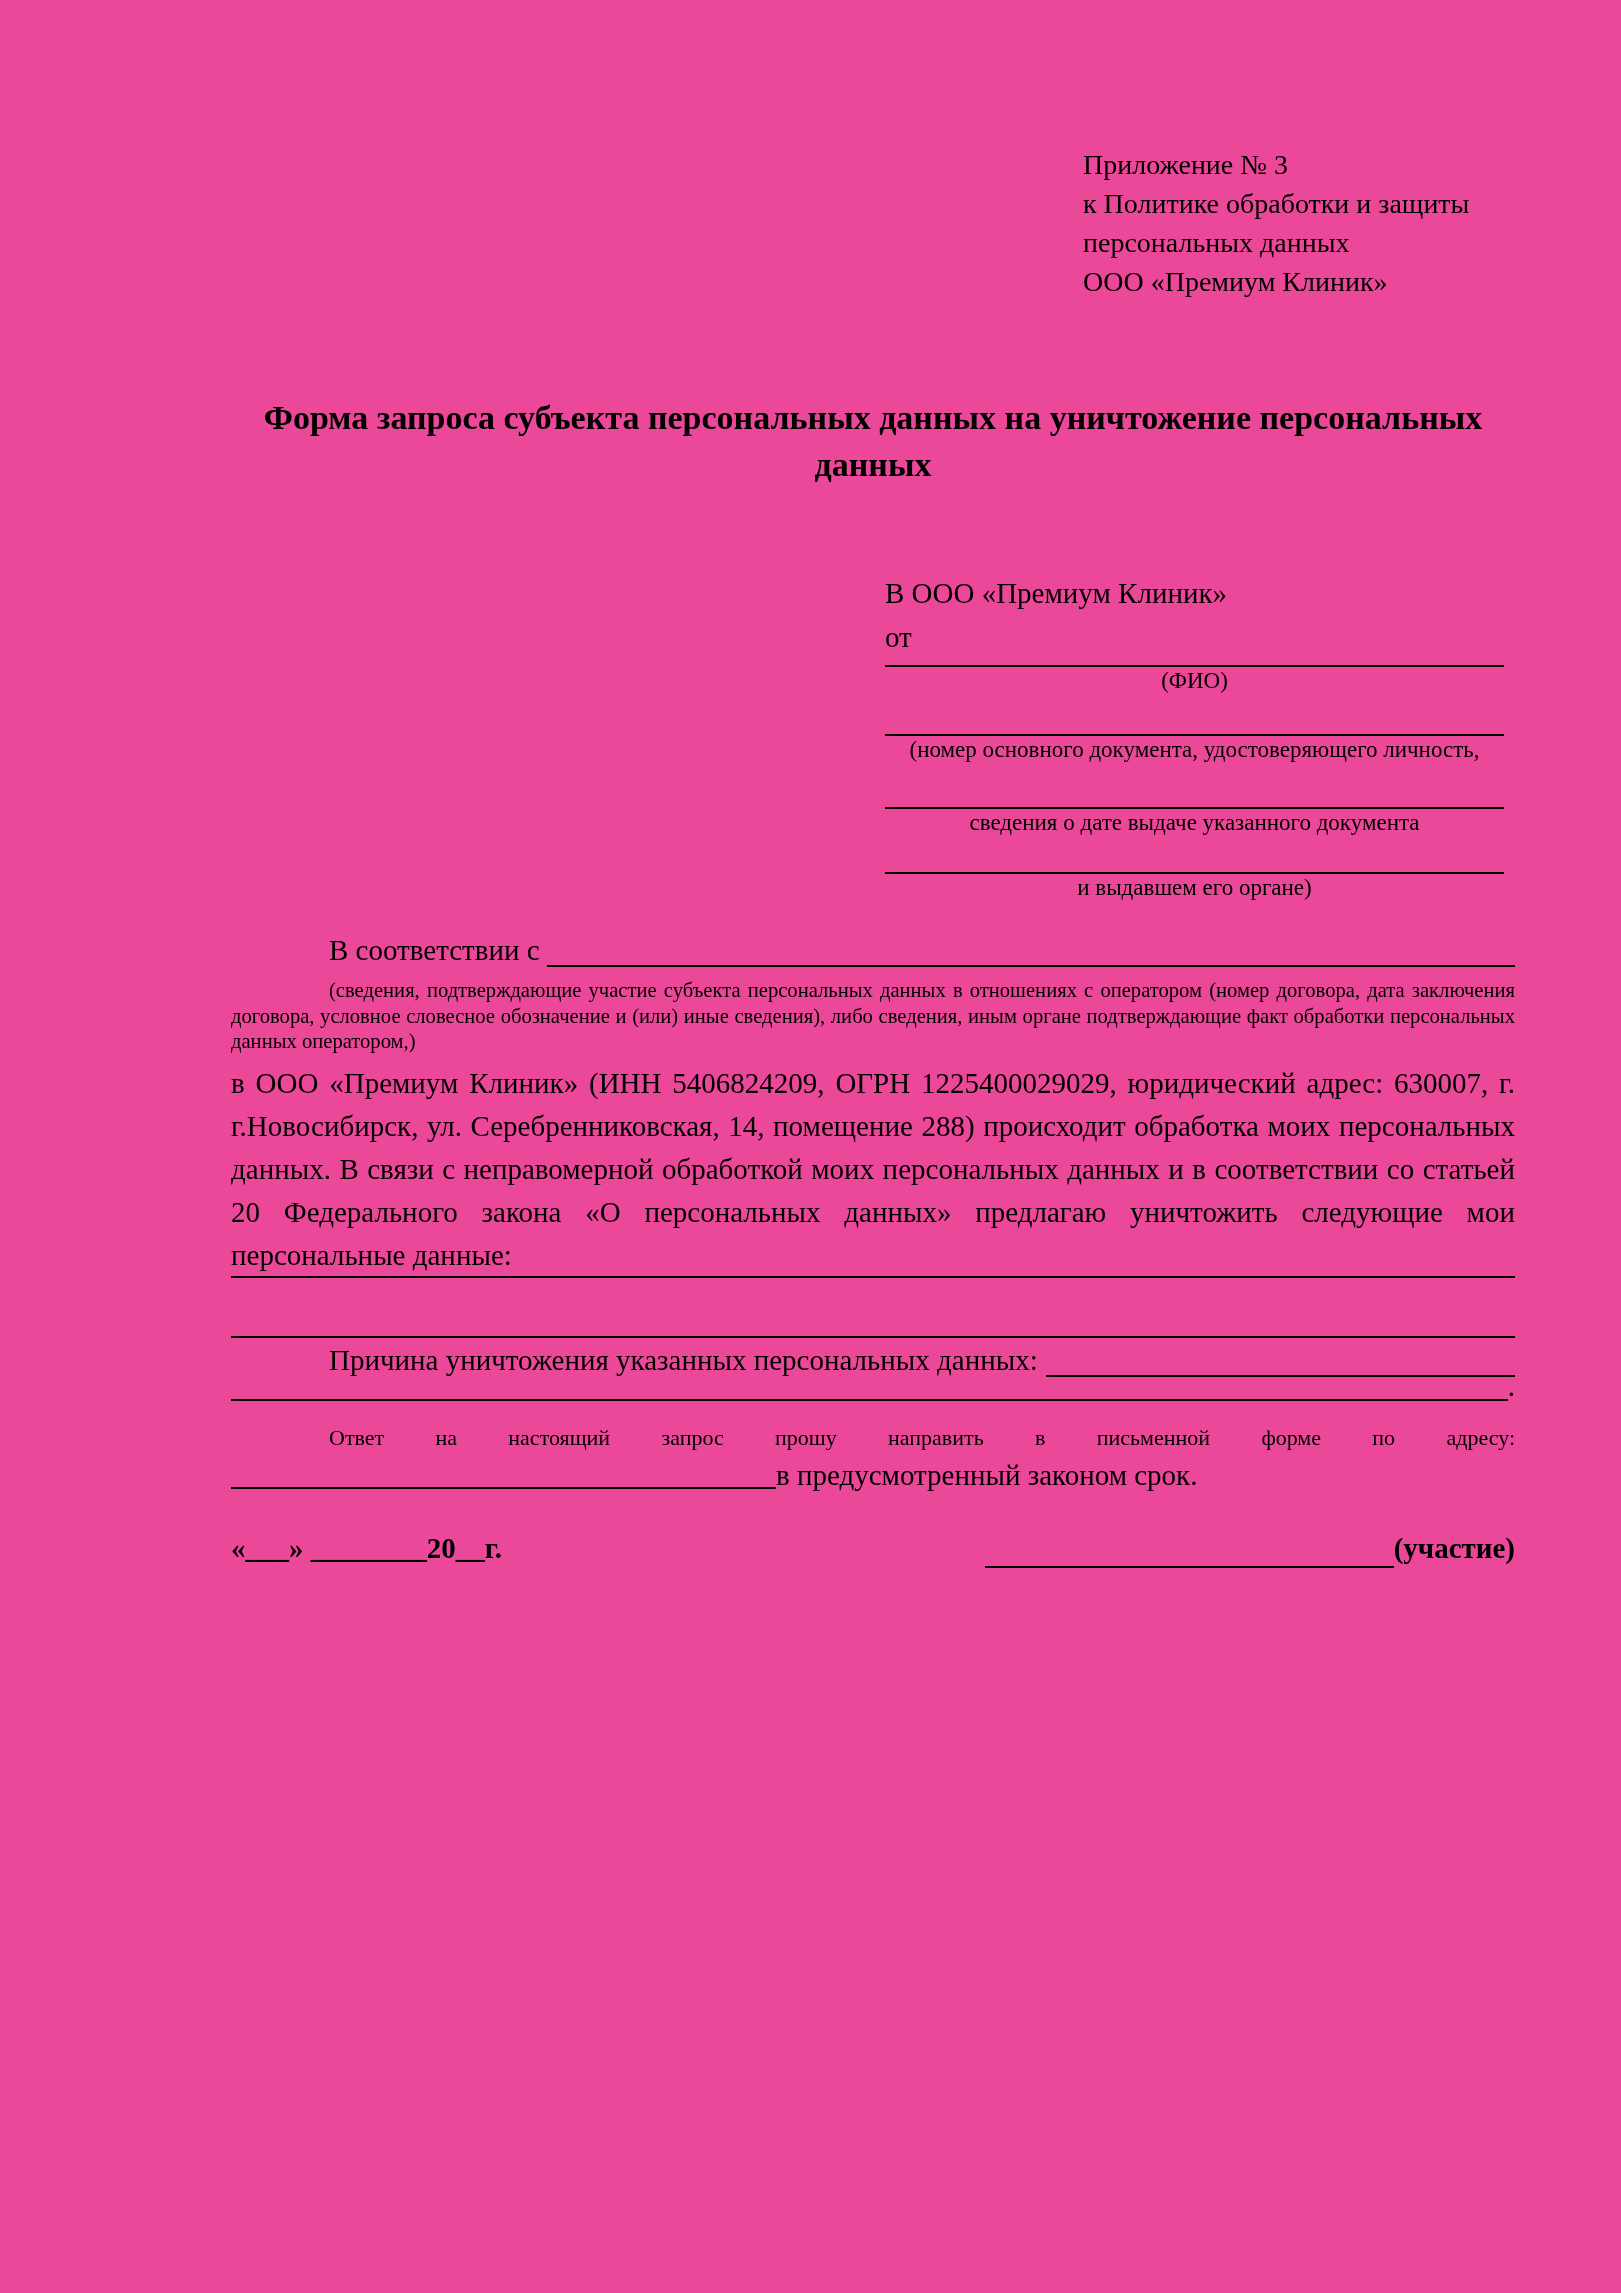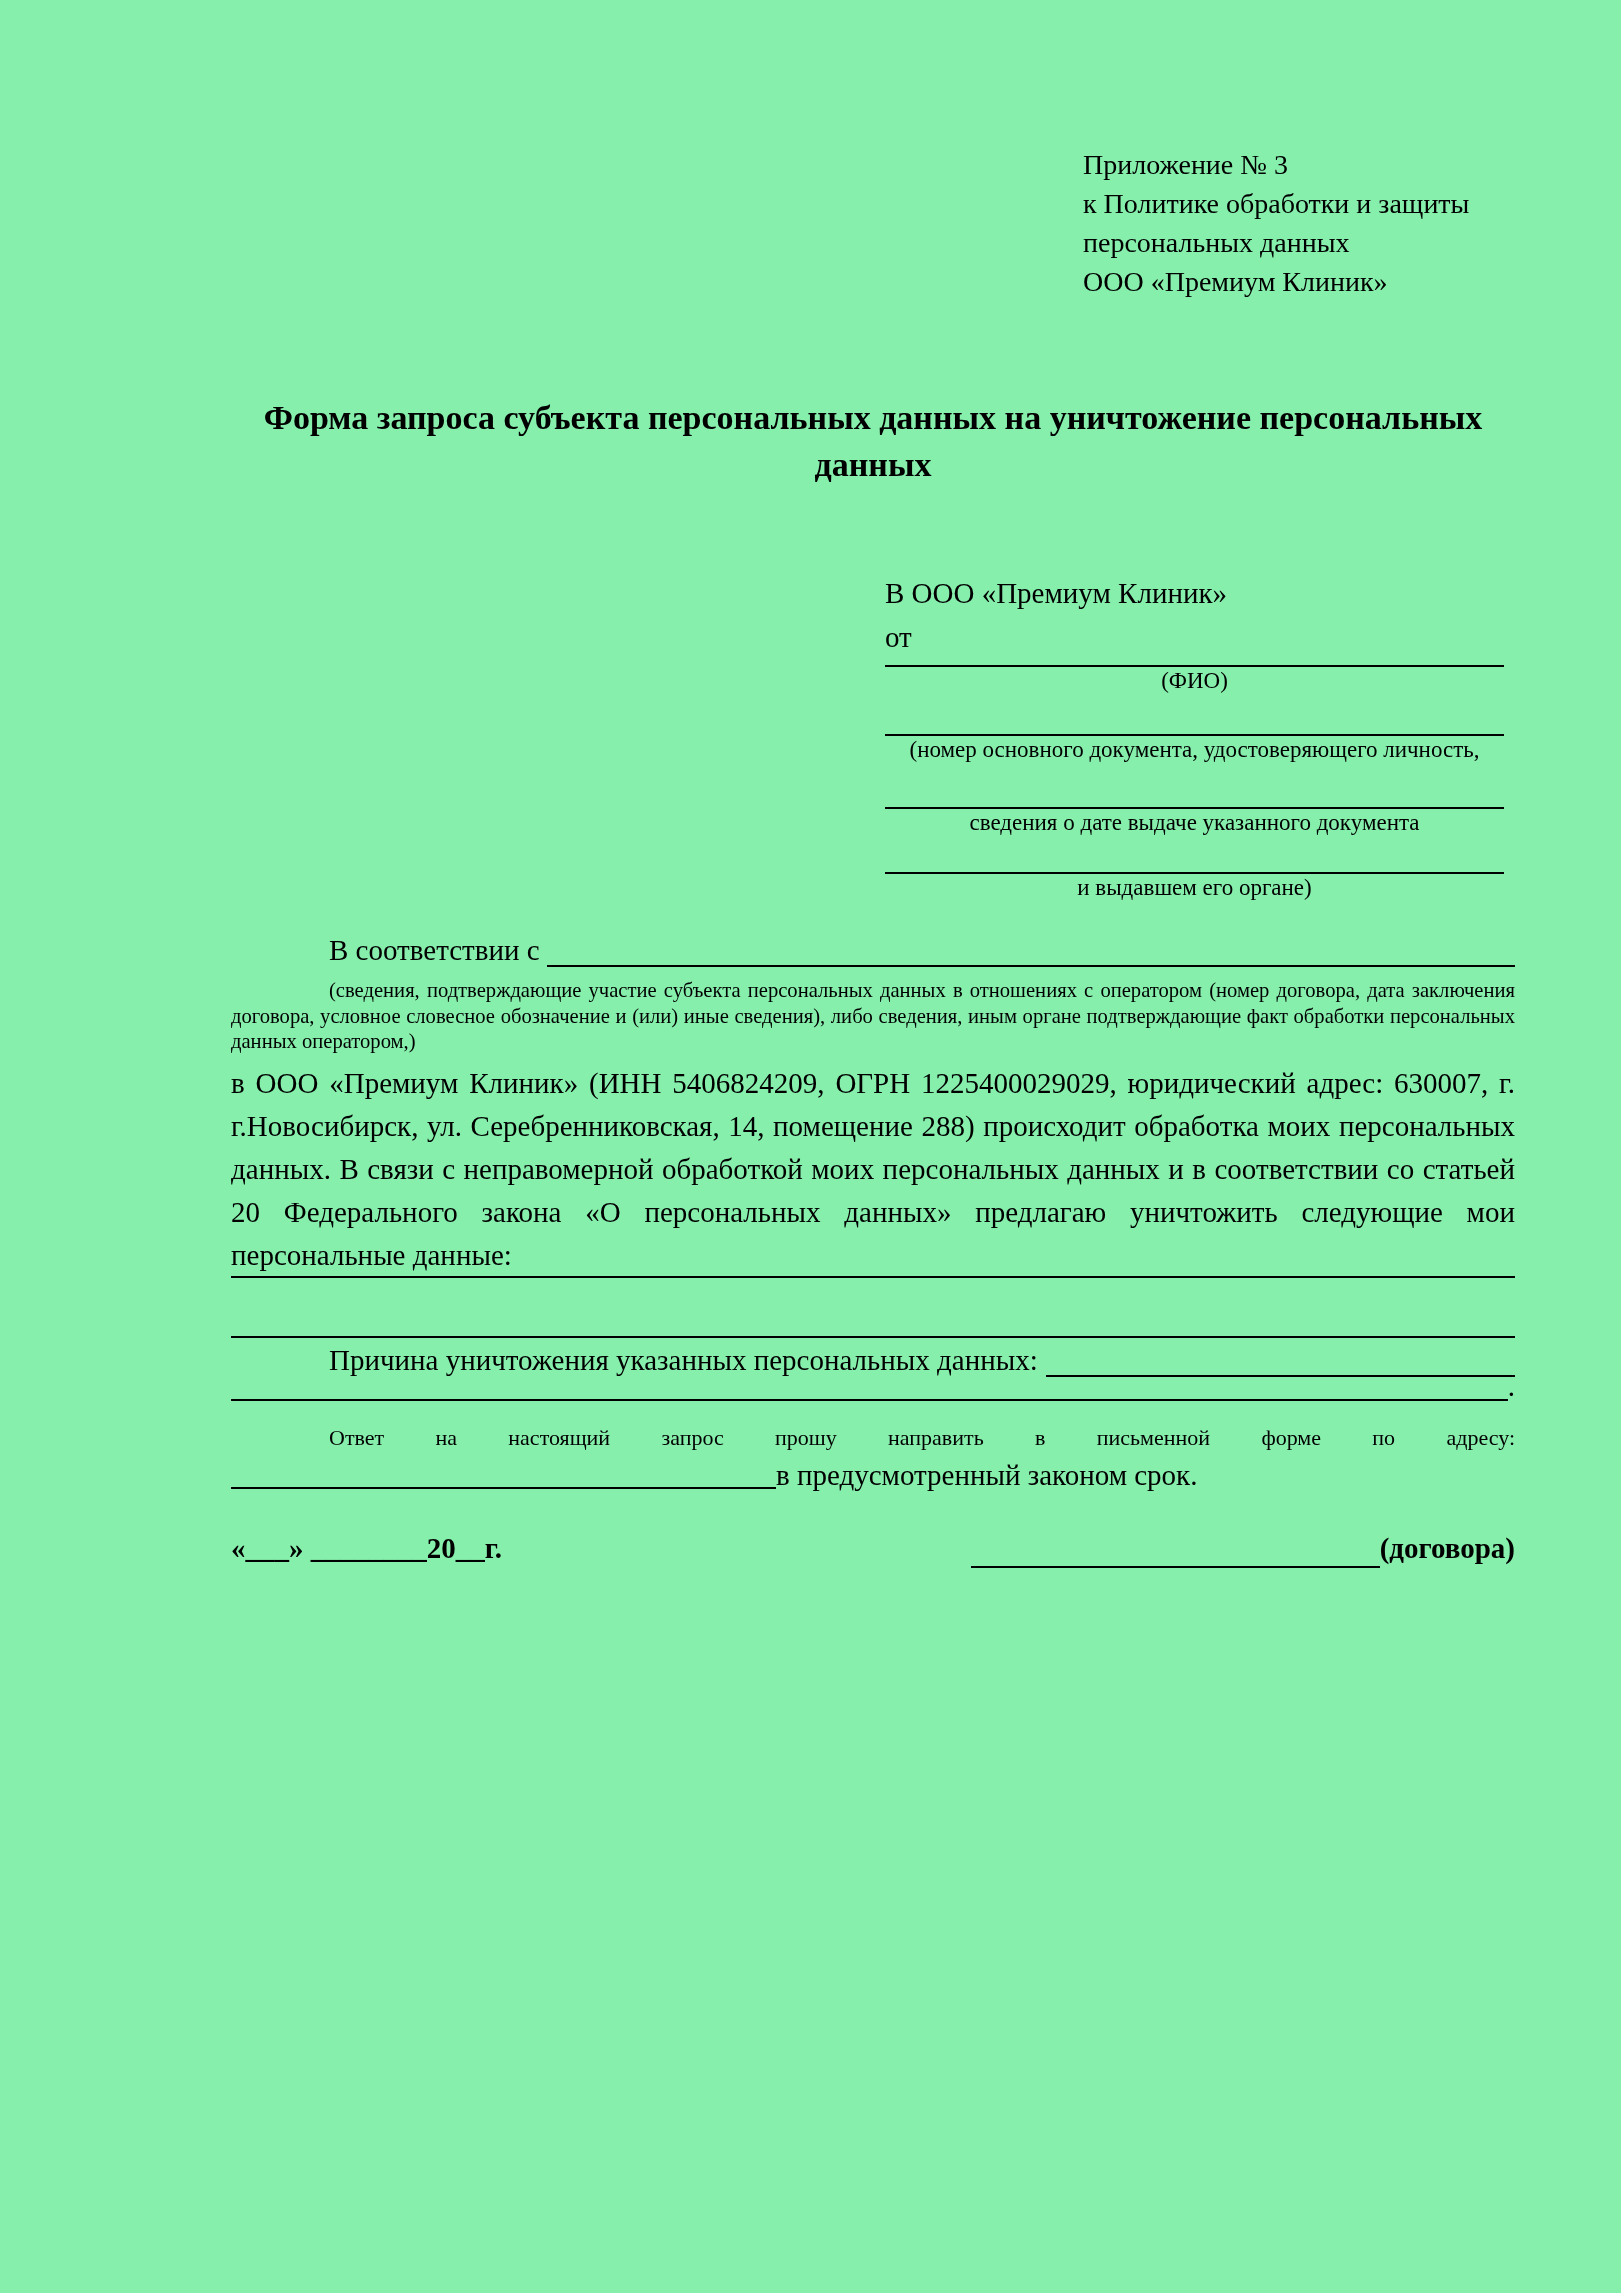--- a/index.html
+++ b/index.html
@@ -4,21 +4,21 @@
 <style>
   html, body {
     margin: 0;
     padding: 0;
     background: #ffffff;
   }
   .page {
     position: relative;
     width: 1621px;
     height: 2294px;
-    background: #86efac;
+    background: #ec4899;
     color: #000000;
     font-family: "Liberation Serif", "DejaVu Serif", serif;
     overflow: hidden;
   }
   
   .u { border-bottom: 2.9px solid #000; }
 
   
   .appendix {
     position: absolute;
@@ -203,18 +203,18 @@
 
   <div class="col answer2">
     <span class="addr-blank"></span>
     <span>в предусмотренный законом срок.</span>
   </div>
 
   <div class="col footer">
     <span>«___» ________20__г.</span>
     <span class="sig">
       <span class="sigline"></span>
-      <span>(договора)</span>
+      <span>(участие)</span>
     </span>
   </div>
 
 </div>
 
 
 </body></html>

